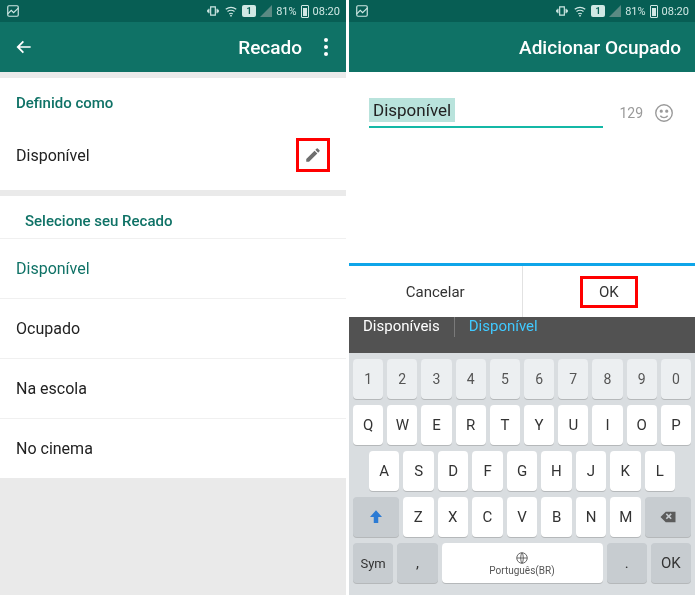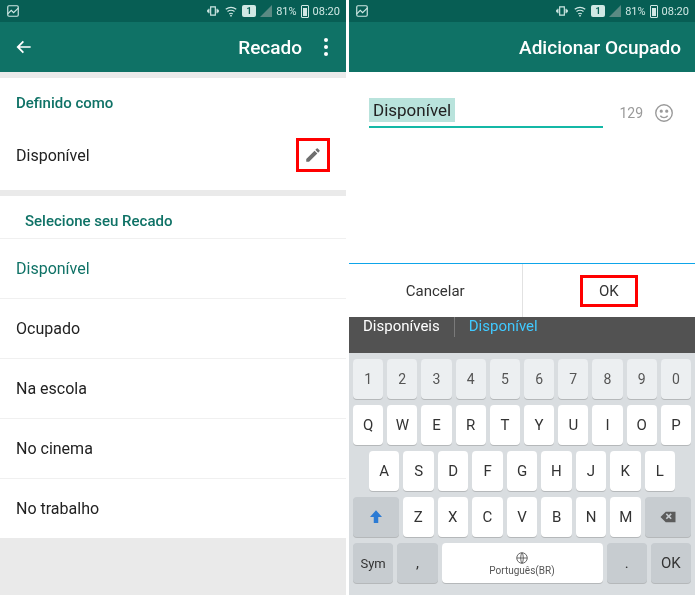--- a/index.html
+++ b/index.html
@@ -33,21 +33,21 @@
   .list-item.active { color:#0f7266; }
 
   
   .edit-area { background:#fff; flex:1; display:flex; flex-direction:column; }
   .input-wrap { padding: 26px 20px 0 20px; display:flex; align-items:center; gap:10px; }
   .input-underline { flex:1; border-bottom:2px solid #14b8a6; padding-bottom:4px; display:flex; align-items:center; }
   .input-text { background:#b9e3dc; color:#222; font-size:17px; padding:2px 4px; }
   .count { color:#9a9a9a; font-size:14px; margin-left:6px; }
   .emoji-icon { width:22px; height:22px; stroke:#9a9a9a; fill:none; stroke-width:1.5; }
 
-  .dialog-buttons { display:flex; border-top:1px solid #0ea5e9; margin-top:auto; height:54px; background:#fff;}
+  .dialog-buttons { display:flex; border-top:3px solid #0ea5e9; margin-top:auto; height:54px; background:#fff;}
   .dialog-btn { flex:1; display:flex; align-items:center; justify-content:center; font-size:15px; color:#333; border-right:1px solid #e2e2e2; }
   .dialog-btn:last-child { border-right:none; }
   .ok-highlight { border:3px solid #ff0000; padding:4px 16px; }
 
   .keyboard { background:#d9dde0; }
   .suggest-bar { background:#525252; color:#fff; height:36px; display:flex; align-items:flex-start; padding:0 14px; font-size:15px; gap:14px;}
   .suggest-bar .sep { width:1px; height:20px; background:#7a7a7a; }
   .suggest-bar .accent { color:#40c9ff; }
   .key-rows { padding:6px 4px; }
   .key-row { display:flex; gap:4px; margin-bottom:6px; justify-content:center; }
@@ -112,21 +112,20 @@
           </svg>
       </span>
     </div>
 
     <div class="list">
       <div class="list-header">Selecione seu Recado</div>
       <div class="list-item active">Disponível</div>
       <div class="list-item">Ocupado</div>
       <div class="list-item">Na escola</div>
       <div class="list-item">No cinema</div>
-      <div class="list-item">No trabalho</div>
     </div>
   </div>
 
   <div class="phone">
     <div class="statusbar">
       <div class="status-left">
         <svg class="icon-sm" viewBox="0 0 24 24">
             <rect x="3" y="3" width="18" height="18" rx="2" fill="none" stroke="#d0e8e4" stroke-width="2"></rect>
             <polyline points="3,17 9,11 13,15 21,7" fill="none" stroke="#d0e8e4" stroke-width="2"></polyline>
           </svg>

